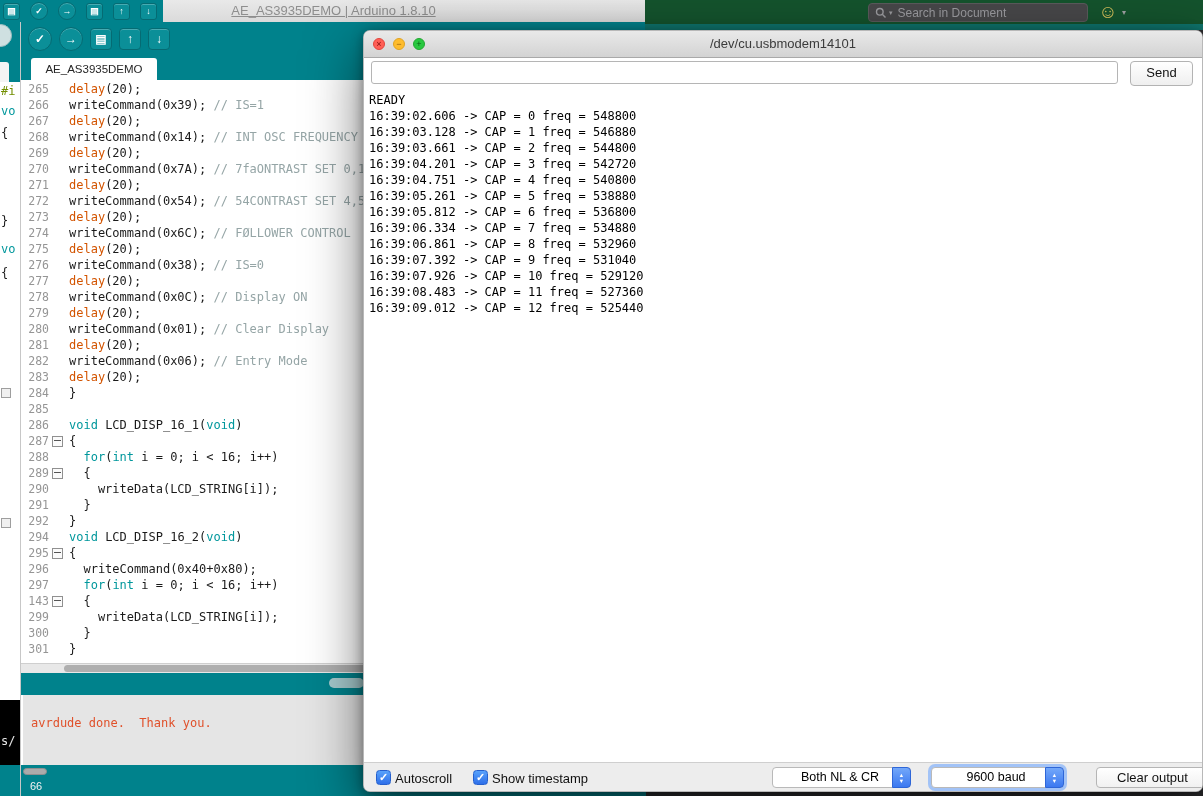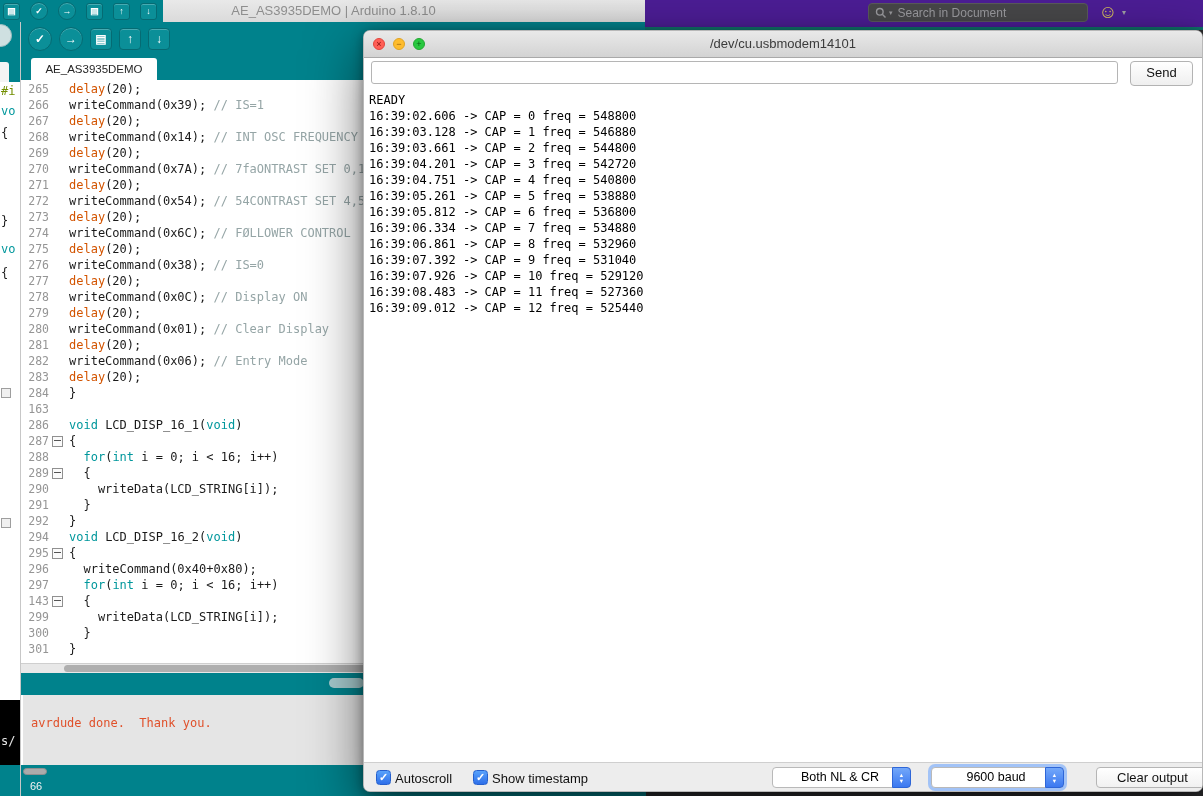--- a/index.html
+++ b/index.html
@@ -18,21 +18,21 @@
   .frag-code-kw{color:#00979C;}
   .frag-code-pl{color:#1A1A1A;}
   .frag-box{width:8px;height:8px;border:1px solid #9E9E9E;background:#F0F0F0;}
   .bs-console{position:absolute;left:0;top:700px;width:20px;height:65px;background:#000;}
   .bs-console-frag{position:absolute;left:1px;top:34px;color:#E8E8E8;font:12px "DejaVu Sans Mono",monospace;}
 
   
   .arduino-window{left:20px;top:0;width:625px;height:796px;background:#fff;border-left:1px solid rgba(0,0,0,0.22);}
   .aw-titlebar{position:absolute;left:0;top:0;right:0;height:22px;
                background:linear-gradient(#E9E9E9,#DADADA);border-bottom:1px solid #BFBFBF;
-               text-align:center;font-size:13px;line-height:21px;color:#8E8E8E;}
+               text-align:center;font-size:13px;line-height:21px;color:#8E8E8E;text-decoration:underline;}
   .aw-toolbar{position:absolute;left:0;top:22px;right:0;height:34px;background:#00828C;
               display:flex;align-items:center;gap:7px;padding-left:7px;box-sizing:border-box;}
   .tbtn{background:#0B8F98;border:1px solid #056B73;color:#fff;display:flex;align-items:center;
         justify-content:center;flex:none;box-shadow:inset 0 1px 0 rgba(255,255,255,0.25);}
   .tbtn.circle{width:22px;height:22px;border-radius:50%;}
   .tbtn.square{width:20px;height:20px;border-radius:4px;}
   .tbtn .glyph{font-size:12px;font-weight:bold;line-height:1;}
   .aw-tabbar{position:absolute;left:0;top:56px;right:0;height:24px;background:#00828C;}
   .aw-tab{position:absolute;left:10px;top:2px;width:126px;height:22px;background:#FFFFFF;
           border-radius:3px 3px 0 0;text-align:center;font-size:11.5px;line-height:22px;color:#262626;}
@@ -56,21 +56,21 @@
   .aw-graypill{position:absolute;left:2px;top:3px;width:24px;height:7px;background:#ABABAB;border:1px solid #8F8F8F;border-radius:4px;box-sizing:border-box;}
 
   
   .teal-frag{left:0;top:0;width:163px;height:22px;background:#00828C;display:flex;align-items:center;
              gap:10px;padding-left:3px;box-sizing:border-box;z-index:5;}
   .teal-frag .tbtn.circle{width:16px;height:16px;}
   .teal-frag .tbtn.square{width:15px;height:15px;border-radius:3px;}
   .teal-frag .tbtn .glyph{font-size:9px;}
 
   
-  .back-toolbar{left:645px;top:0;width:558px;height:30px;background:#4c1d95;border-bottom:3px solid #0f766e;box-sizing:border-box;}
+  .back-toolbar{left:645px;top:0;width:558px;height:30px;background:#14532d;border-bottom:6px solid #0f766e;box-sizing:border-box;}
   .search-field{position:absolute;left:223px;top:3px;width:220px;height:19px;background:#474749;
                 border:1px solid #5A5A5C;border-radius:4px;display:flex;align-items:center;
                 padding:0 6px;box-sizing:border-box;}
   .search-caret{font-size:7px;color:#9B9B9F;margin-left:2px;}
   .search-placeholder{font-size:12px;color:#9B9B9F;margin-left:5px;}
   .smiley{position:absolute;left:453px;top:2px;width:20px;height:20px;font-size:19px;line-height:20px;color:#D9C35C;text-align:center;}
   .smiley-caret{position:absolute;left:477px;top:8px;font-size:8px;color:#9FA0A3;}
 
   
   .serial-window{left:363px;top:30px;width:840px;height:762px;background:#fff;border-radius:7px;
@@ -252,21 +252,21 @@
           <span class="ln">283</span>
           <span class="fold"></span>
           <span class="ct"><span class="tok-fn">delay</span><span class="tok-pl">(20);</span></span>
         </div>
         <div class="cl">
           <span class="ln">284</span>
           <span class="fold"></span>
           <span class="ct"><span class="tok-pl">}</span></span>
         </div>
         <div class="cl">
-          <span class="ln">163</span>
+          <span class="ln">285</span>
           <span class="fold"></span>
           <span class="ct"></span>
         </div>
         <div class="cl">
           <span class="ln">286</span>
           <span class="fold"></span>
           <span class="ct"><span class="tok-kw">void</span><span class="tok-pl"> LCD_DISP_16_1(</span><span class="tok-kw">void</span><span class="tok-pl">)</span></span>
         </div>
         <div class="cl">
           <span class="ln">287</span>

